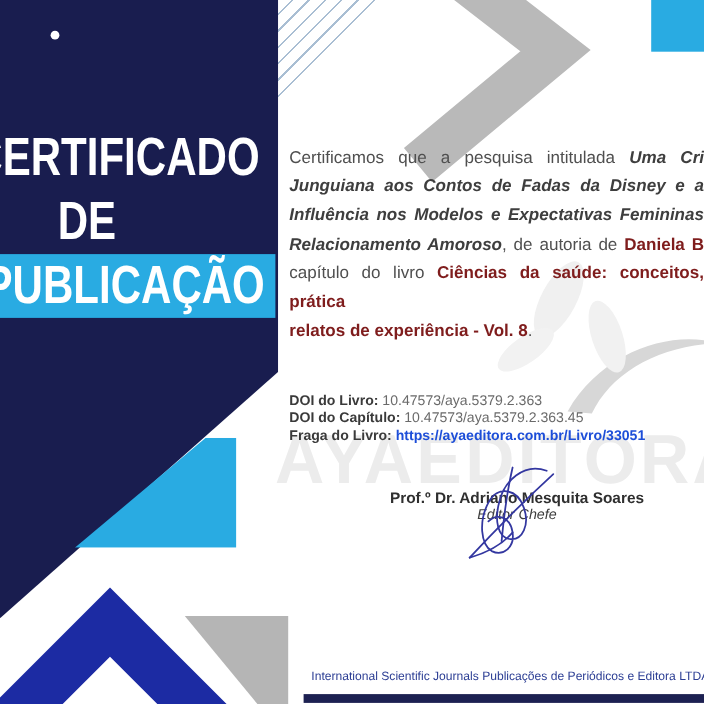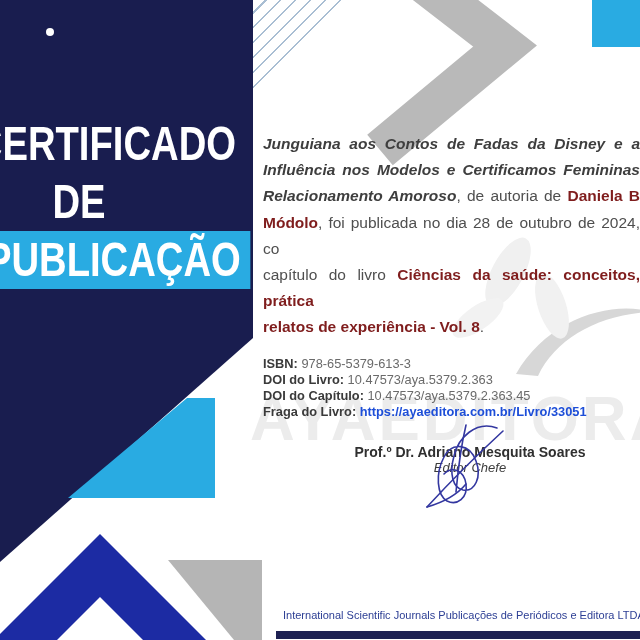--- a/index.html
+++ b/index.html
@@ -109,30 +109,29 @@
 </svg>
 <div class="footer-bar"></div>
 
 <div class="title-block">
   <div><span class="title-line">CERTIFICADO</span></div>
   <div><span class="title-line">DE</span></div>
   <div><span class="title-highlight">PUBLICAÇÃO</span></div>
 </div>
 
 <div class="paragraph">
+    <div class="pline"><span class="seg-n">Certificamos que a pesquisa intitulada </span><span class="seg-bi">Uma Cri</span></div>
     <div class="pline"><span class="seg-bi">Junguiana aos Contos de Fadas da Disney e a</span></div>
-    <div class="pline"><span class="seg-bi">Influência nos Modelos e Certificamos Femininas</span></div>
+    <div class="pline"><span class="seg-bi">Influência nos Modelos e Expectativas Femininas</span></div>
     <div class="pline"><span class="seg-bi">Relacionamento Amoroso</span><span class="seg-n">, de autoria de </span><span class="seg-b">Daniela B</span></div>
-    <div class="pline"><span class="seg-b">Módolo</span><span class="seg-n">, foi publicada no dia 28 de outubro de 2024, co</span></div>
     <div class="pline"><span class="seg-n">capítulo do livro </span><span class="seg-b">Ciências da saúde: conceitos, prática</span></div>
     <div class="pline last"><span class="seg-b">relatos de experiência - Vol. 8</span><span class="seg-n">.</span></div>
   </div>
 
 <div class="details">
-    <div><span class="dlabel">ISBN: </span><span class="dval">978-65-5379-613-3</span></div>
     <div><span class="dlabel">DOI do Livro: </span><span class="dval">10.47573/aya.5379.2.363</span></div>
     <div><span class="dlabel">DOI do Capítulo: </span><span class="dval">10.47573/aya.5379.2.363.45</span></div>
     <div><span class="dlabel">Fraga do Livro: </span><span class="dval-bold">https://ayaeditora.com.br/Livro/33051</span></div>
   </div>
 
 <div class="sig-block">
   <div class="sig-name">Prof.º Dr. Adriano Mesquita Soares</div>
   <div class="sig-role">Editor Chefe</div>
 </div>
 <svg class="sig-svg" viewBox="0 0 640 640">

